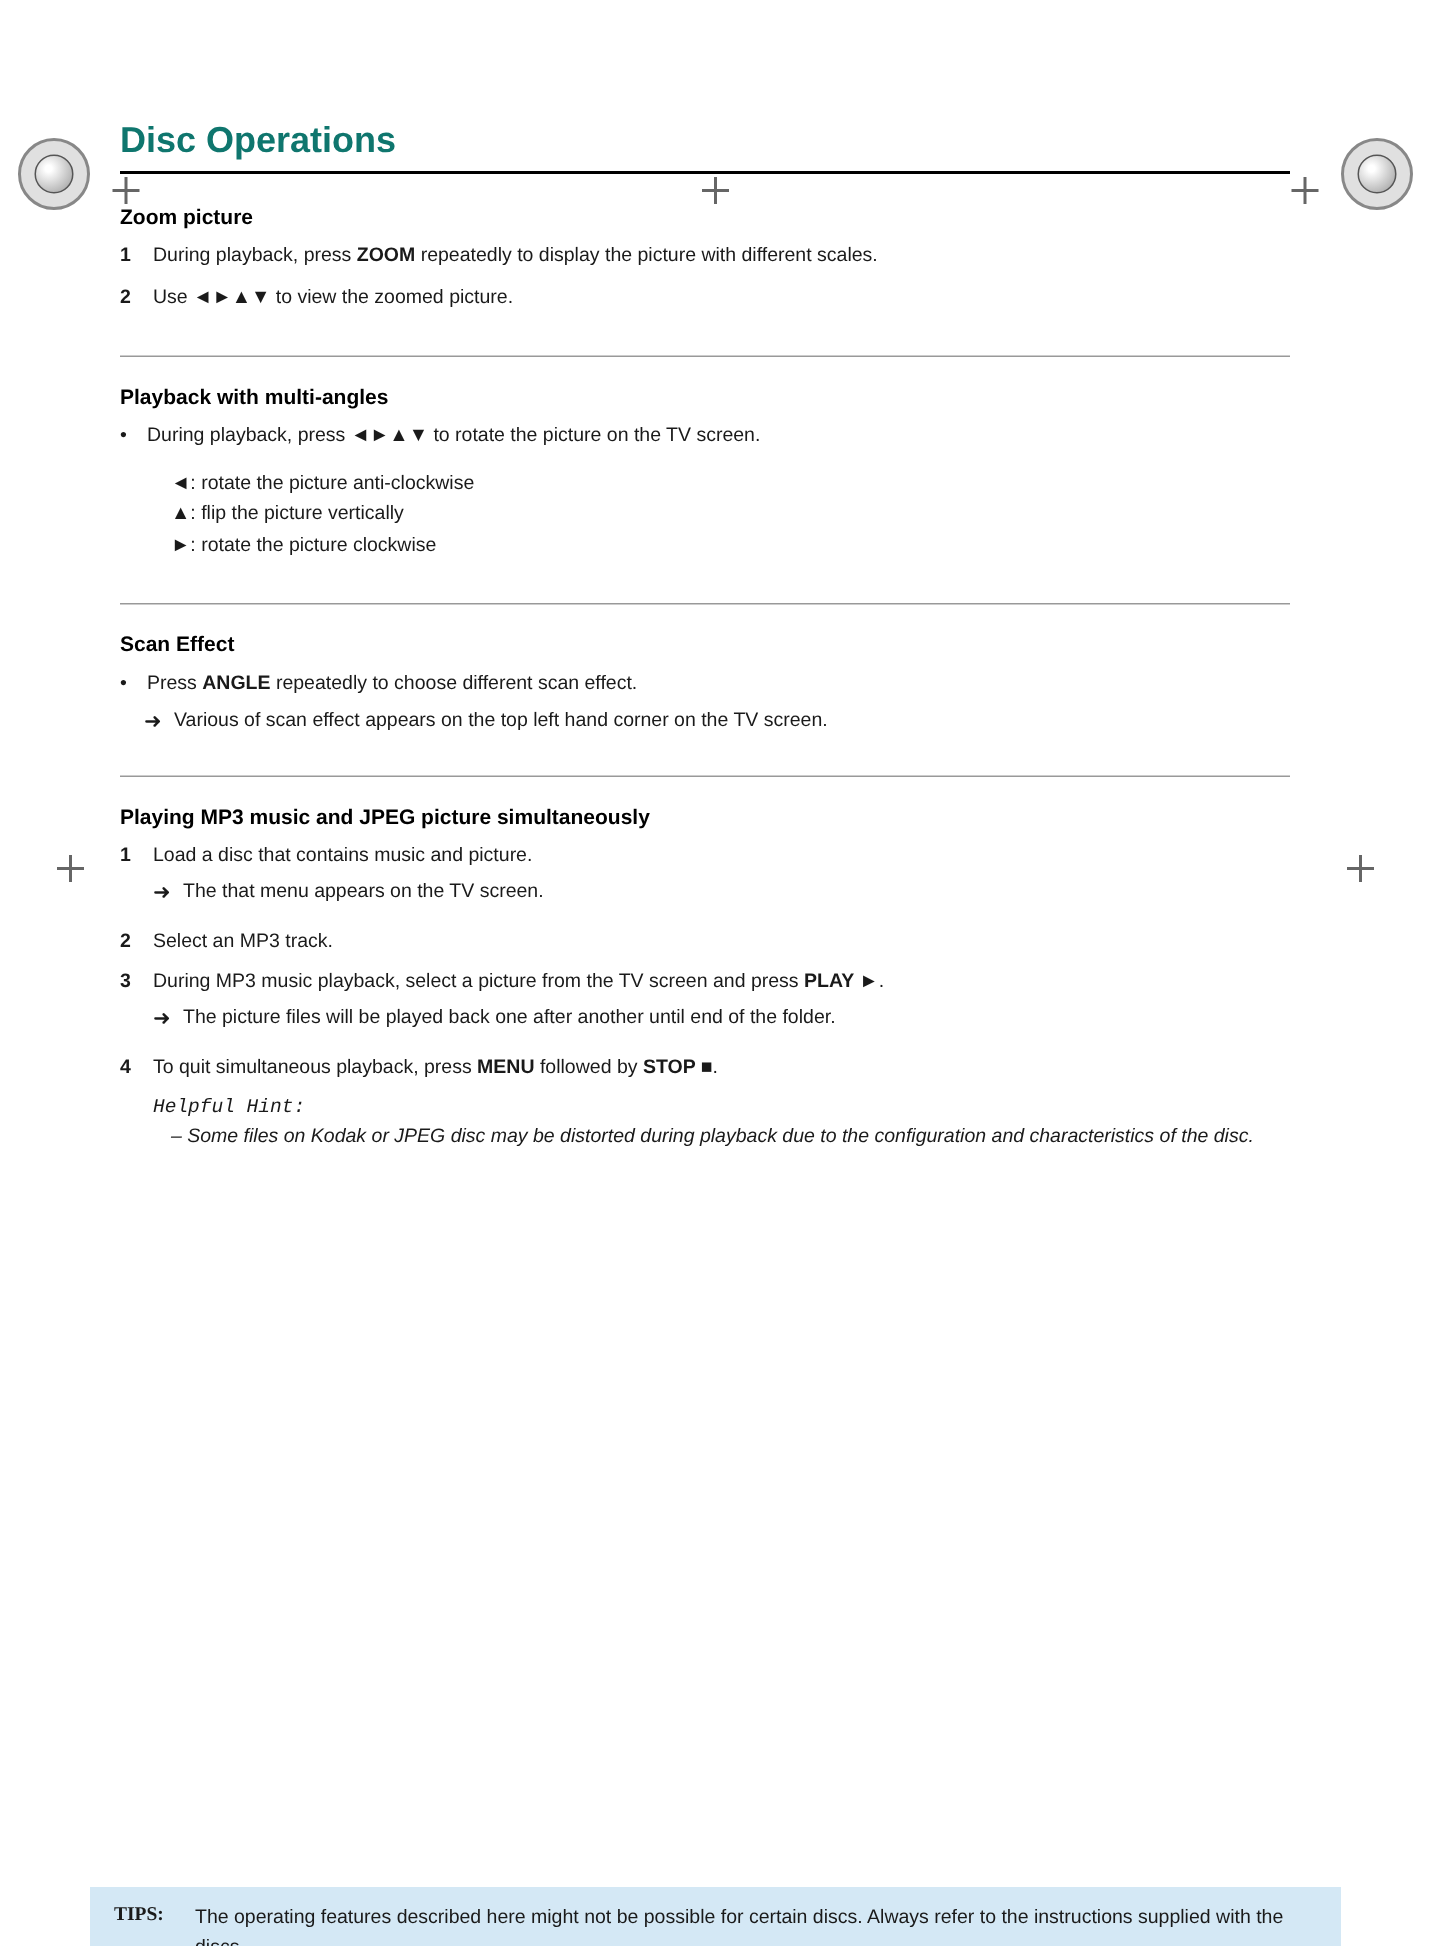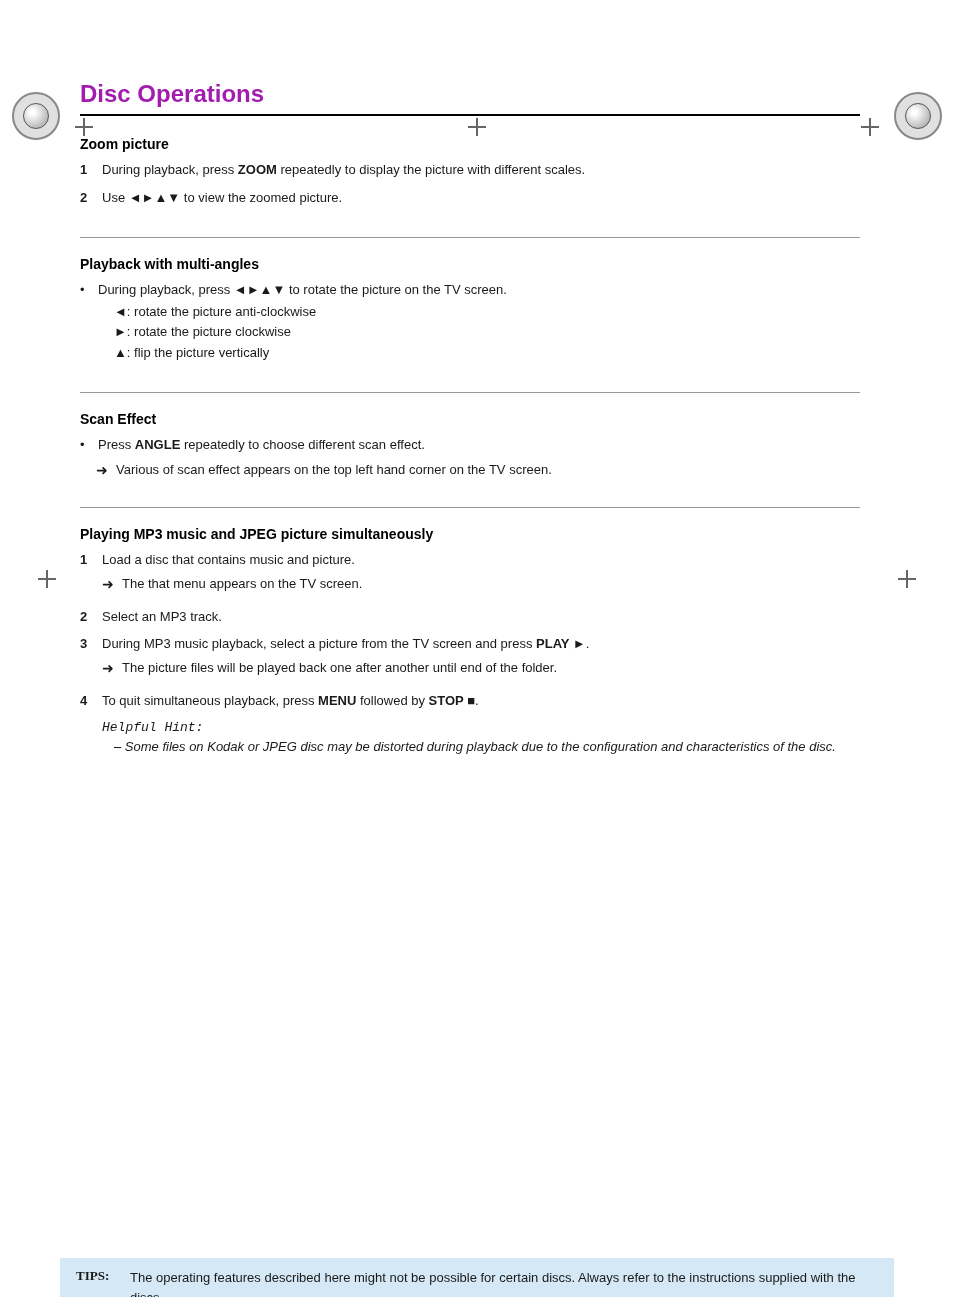--- a/index.html
+++ b/index.html
@@ -62,21 +62,21 @@
     
     .content {
       margin: 80px 80px 80px 80px;
       max-width: 780px;
     }
 
     
     .page-title {
       font-size: 24px;
       font-weight: bold;
-      color: #a21caf;
+      color: #0f766e;
       border-bottom: 2px solid #000;
       padding-bottom: 6px;
       margin-bottom: 20px;
     }
 
     
     .section {
       margin-bottom: 18px;
       border-bottom: 1px solid #999;
       padding-bottom: 22px;
@@ -129,21 +129,21 @@
       min-width: 14px;
       margin-right: 4px;
     }
 
     .bullet-content {
       flex: 1;
     }
 
     .sub-list {
       margin-left: 16px;
-      margin-top: 2px;
+      margin-top: 12px;
     }
 
     .sub-list-item {
       font-size: 13px;
       line-height: 1.6;
     }
 
     .arrow-item {
       display: flex;
       align-items: flex-start;
@@ -263,22 +263,22 @@
     </div>
 
     <div class="section">
       <div class="section-title">Playback with multi-angles</div>
       <div class="bullet-item">
         <span class="bullet-dot">•</span>
         <div class="bullet-content">
           During playback, press ◄►▲▼ to rotate the picture on the TV screen.
           <div class="sub-list">
             <div class="sub-list-item">◄: rotate the picture anti-clockwise</div>
+            <div class="sub-list-item">▲: flip the picture vertically</div>
             <div class="sub-list-item">►: rotate the picture clockwise</div>
-            <div class="sub-list-item">▲: flip the picture vertically</div>
           </div>
         </div>
       </div>
     </div>
 
     <div class="section">
       <div class="section-title">Scan Effect</div>
       <div class="bullet-item">
         <span class="bullet-dot">•</span>
         <div class="bullet-content">

